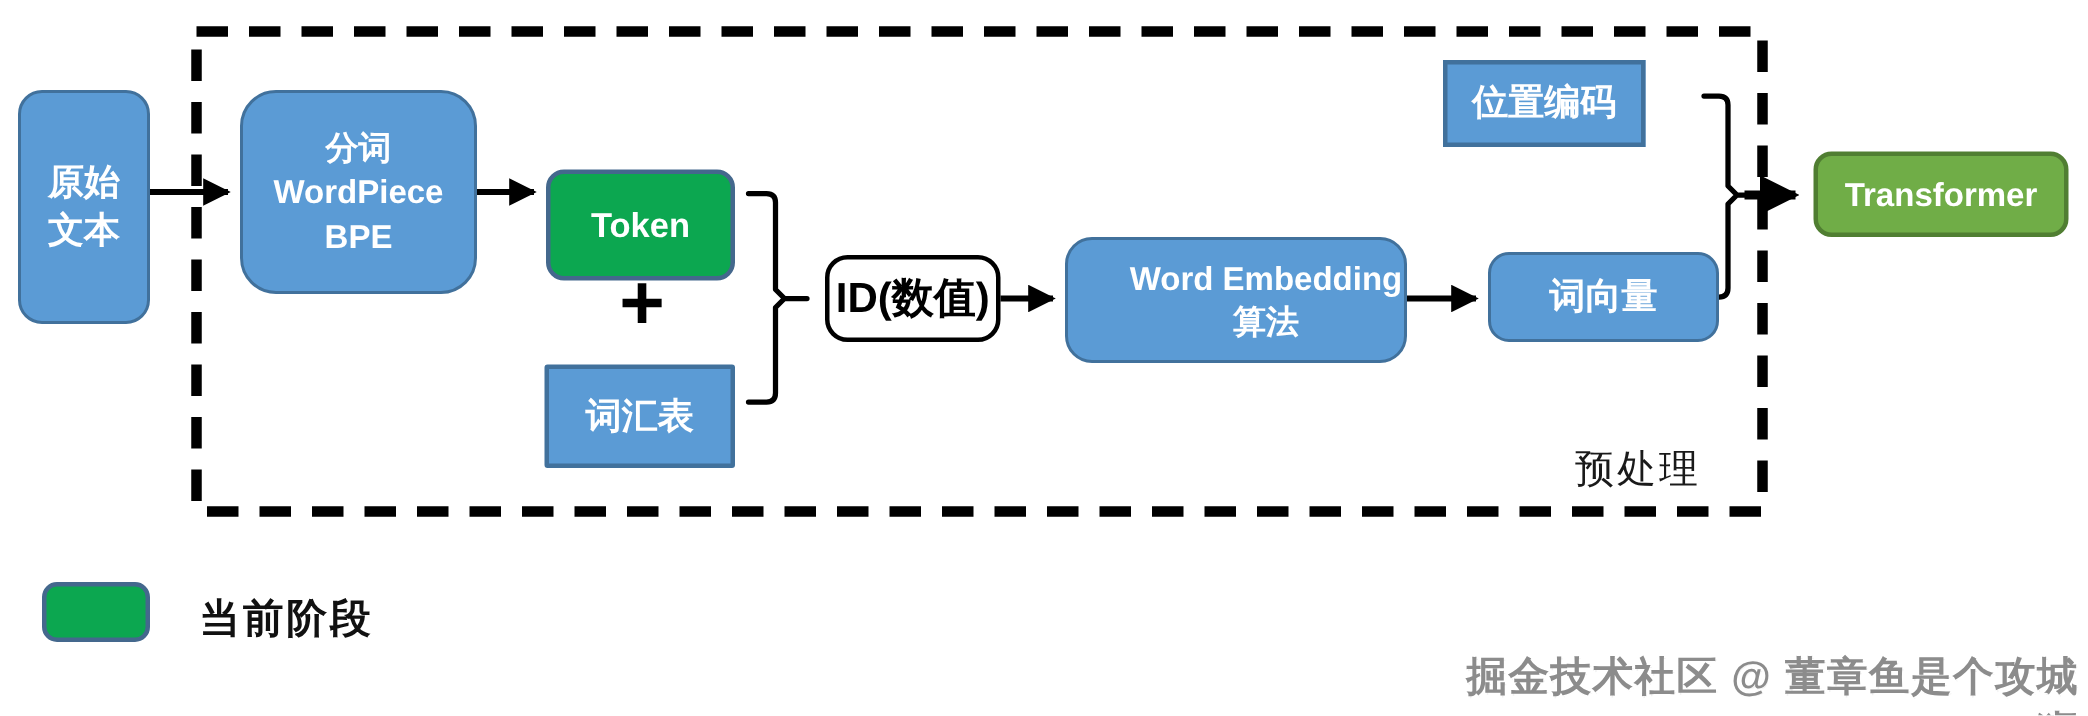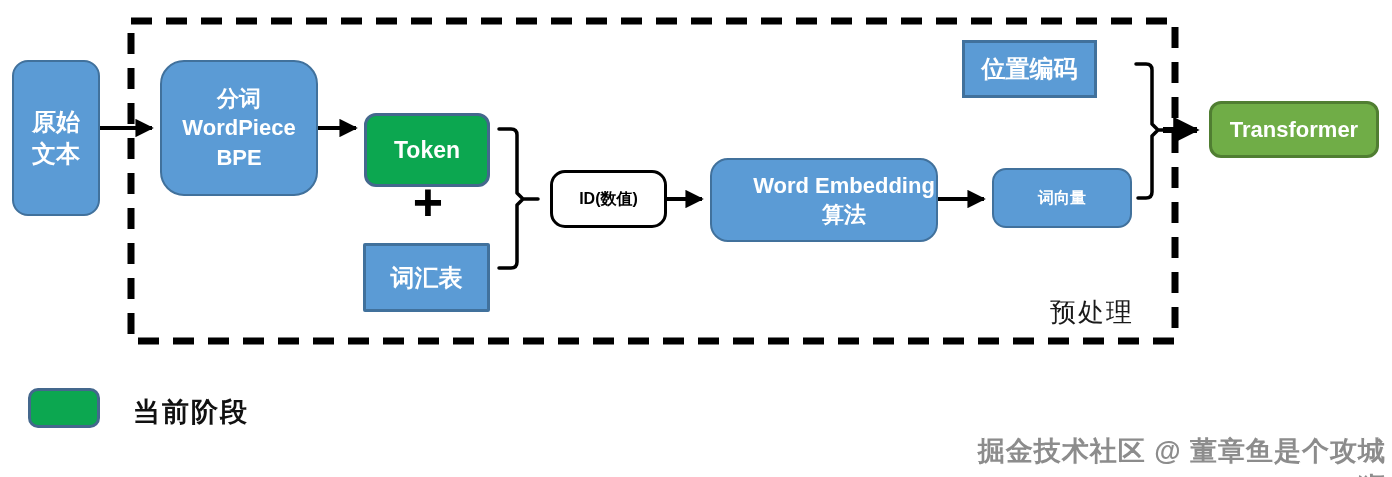--- a/index.html
+++ b/index.html
@@ -18,24 +18,24 @@
   .blue3  { background:var(--node-blue); border:3px solid var(--node-blue-border); }
   .green  { background:var(--node-green); border:3px solid var(--node-green-border); }
   .ppt-green { background:var(--transformer-green); border:3px solid var(--transformer-green-border); }
   .white-box { background:#ffffff; border:3px solid #000000; color:#000000; }
 
   #node-raw-text        { left:12px;  top:60px;  width:88px;  height:156px; border-radius:16px; font-size:24px; }
   #node-tokenizer       { left:160px; top:60px;  width:158px; height:136px; border-radius:24px; font-size:22px; }
   #node-token           { left:364px; top:99px;  width:126px; height:74px;  border-radius:12px; font-size:23px;margin-top:14px; }
   #plus-sign            { left:402px; top:172px; width:52px;  height:60px;  color:#000000; font-size:52px; font-weight:bold; }
   #node-vocab           { left:363px; top:243px; width:127px; height:69px;  border-radius:2px;  font-size:24px; }
-  #node-id-value        { left:550px; top:170px; width:117px; height:58px;  border-radius:15px; font-size:16px; }
+  #node-id-value        { left:550px; top:170px; width:117px; height:58px;  border-radius:15px; font-size:28px; }
   #node-word-embedding  { left:710px; top:158px; width:228px; height:84px;  border-radius:18px; font-size:22px;padding-left:40px; }
   #node-position-encoding{ left:962px; top:40px; width:135px; height:58px;  border-radius:0;    font-size:24px; }
-  #node-word-vector     { left:992px; top:168px; width:140px; height:60px;  border-radius:14px; font-size:16px; }
+  #node-word-vector     { left:992px; top:168px; width:154px; height:60px;  border-radius:14px; font-size:24px; }
   #node-transformer     { left:1209px;top:101px; width:170px; height:57px;  border-radius:12px; font-size:22px; }
 
   #region-label {
     position:absolute; left:1050px; top:295px; width:100px; 
     color:#1a1a1a; font-size:26px; font-weight:400; letter-spacing:2px;
   }
   #legend-swatch {
     position:absolute; left:28px; top:388px; width:72px; height:40px;
     background:var(--node-green); border:3px solid var(--node-green-border);
     border-radius:10px; box-sizing:border-box;

